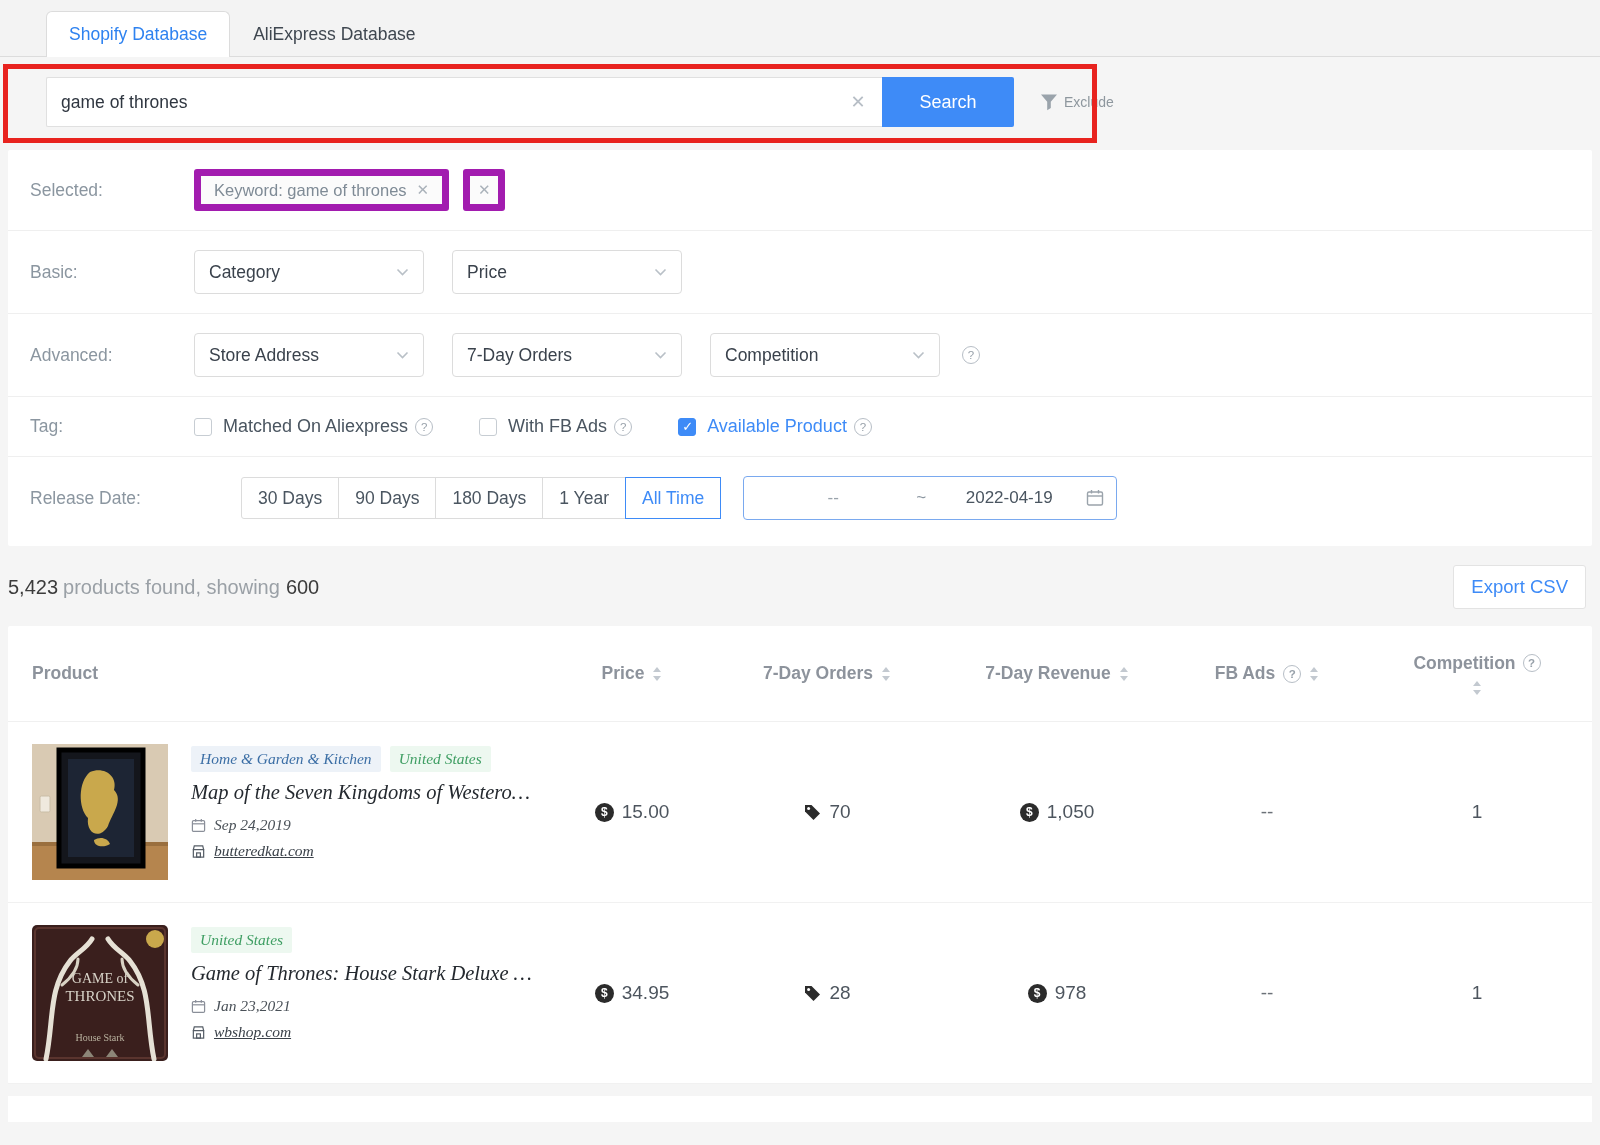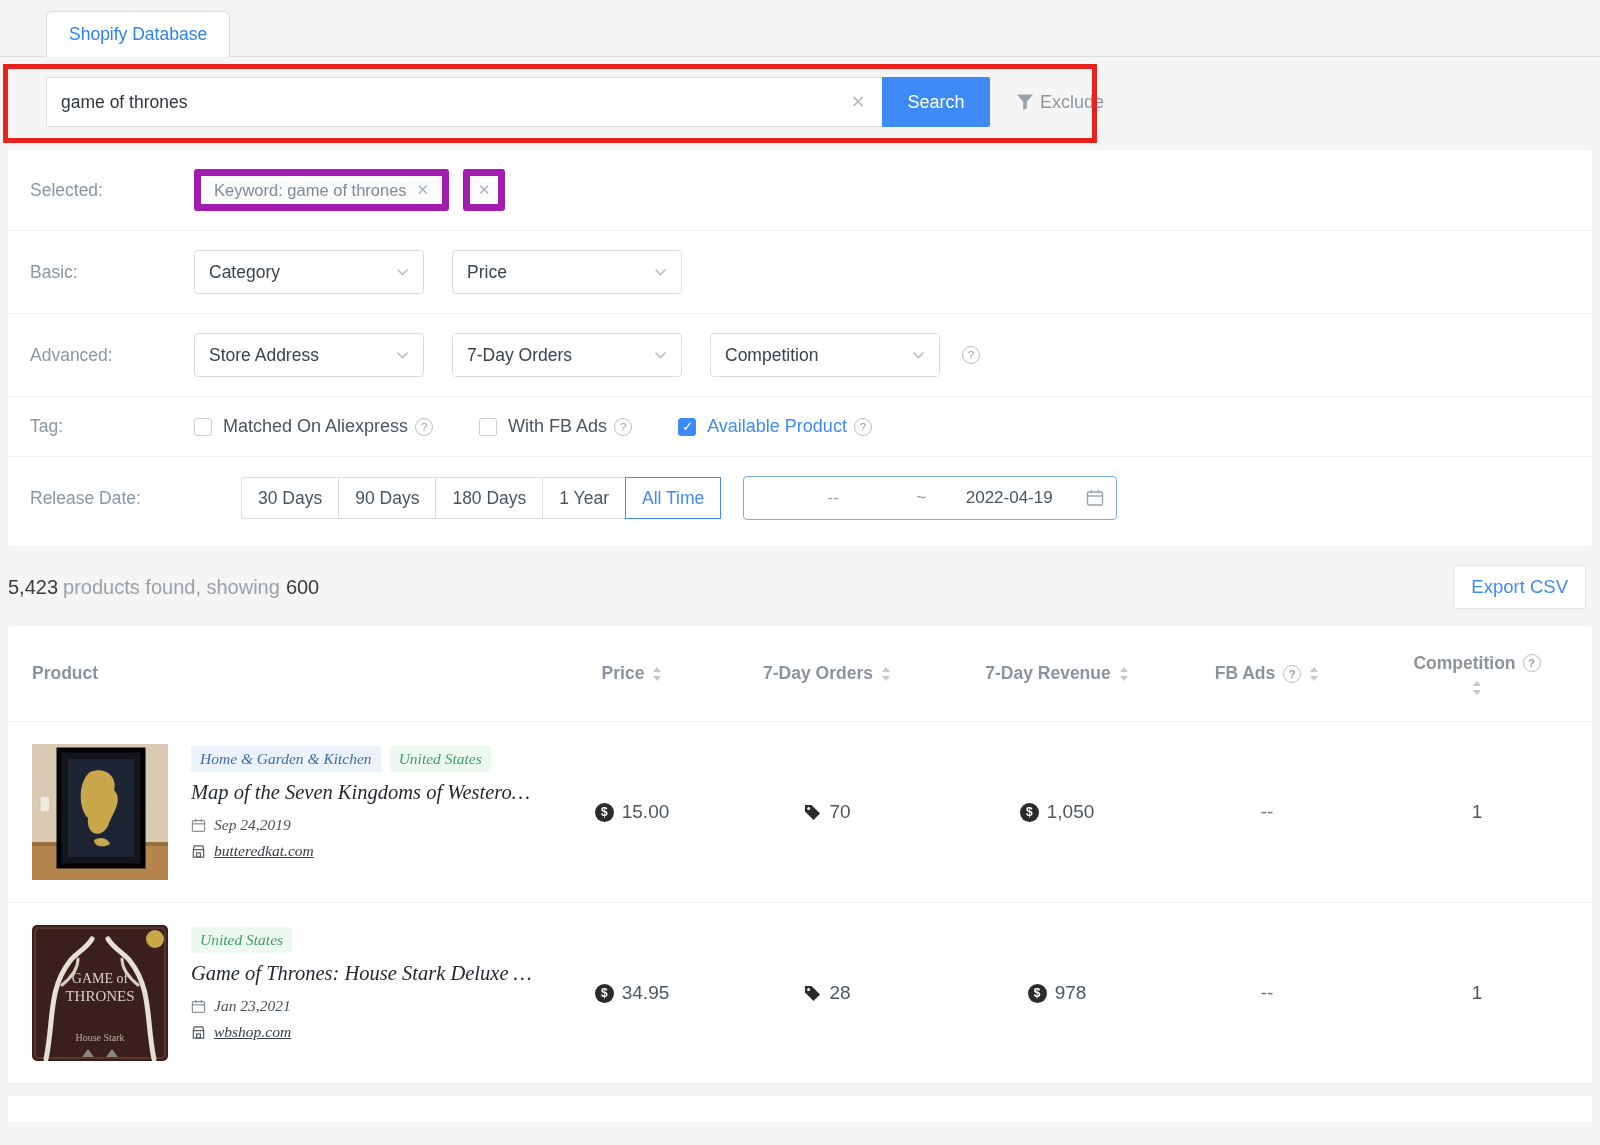--- a/index.html
+++ b/index.html
@@ -36,25 +36,25 @@
     border-radius:2px 0 0 2px; padding:0 44px 0 14px; font-size:17.5px;
     color:#2f3640; outline:none; background:#fff;
     font-family:"Liberation Sans","DejaVu Sans",sans-serif;
   }
   .clear-icon{
     position:absolute; right:12px; top:13px; width:24px; height:24px;
     color:#b7bec6; font-size:18px; display:flex; align-items:center; justify-content:center; cursor:pointer;
   }
   .clear-icon::before{ content:"✕"; }
   .search-btn{
-    width:108px; height:50px; background:#3e8bf7; color:#fff; border:none;
+    width:132px; height:50px; background:#3e8bf7; color:#fff; border:none;
     border-radius:0 2px 2px 0; font-size:18px; cursor:pointer;
     font-family:"Liberation Sans","DejaVu Sans",sans-serif;
   }
-  .exclude{ display:flex; align-items:center; margin-left:24px; cursor:pointer; color:#8e979e; font-size:18px; }
+  .exclude{ display:flex; align-items:center; margin-left:24px; cursor:pointer; color:#8e979e; font-size:14px; }
   .exclude svg{ margin-right:4px; }
   
   .filter-panel{ background:#fff; margin:0 8px; border-radius:2px; }
   .frow{ display:flex; align-items:center; padding:19px 0; border-bottom:1px solid #efefef; }
   .frow:last-child{ border-bottom:none; padding-bottom:26px; }
   .flabel{ width:186px; padding-left:22px; color:#8b96a0; font-size:17.5px; flex-shrink:0; }
   .chip{
     height:42px; display:flex; align-items:center; background:#fbfbfb;
     border:7px solid #a21caf; border-radius:3px; padding:0 13px;
     color:#7f8b96; font-size:16.5px; margin-right:14px; cursor:default;
@@ -147,20 +147,23 @@
   .dashes{ color:#6b7178; }
   .bottom-strip{ height:26px; background:#fff; margin:12px 8px 0; }
 </style>
 </head>
 <body>
 
 <div class="tabbar">
   <div class="tab active">
     <span>Shopify Database</span>
   </div>
+  <div class="tab">
+    <span>AliExpress Database</span>
+  </div>
 </div>
 
 <div class="search-section">
   <div class="red-box"></div>
   <div class="search-row">
     <div class="search-input-wrap">
       <input class="search-input" type="text" value="game of thrones" style="">
       <span class="clear-icon"></span>
     </div>
     <button class="search-btn">Search</button>

